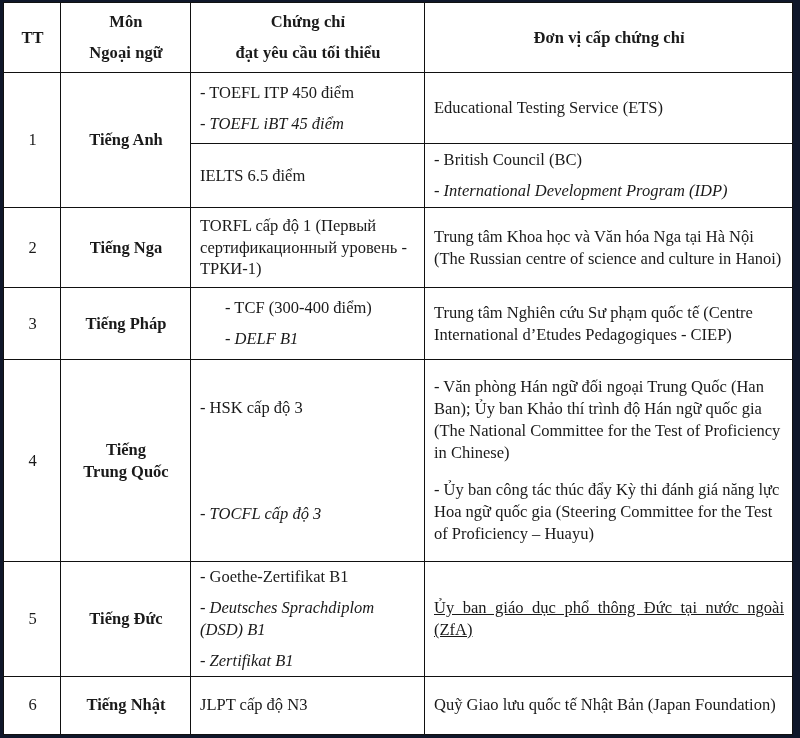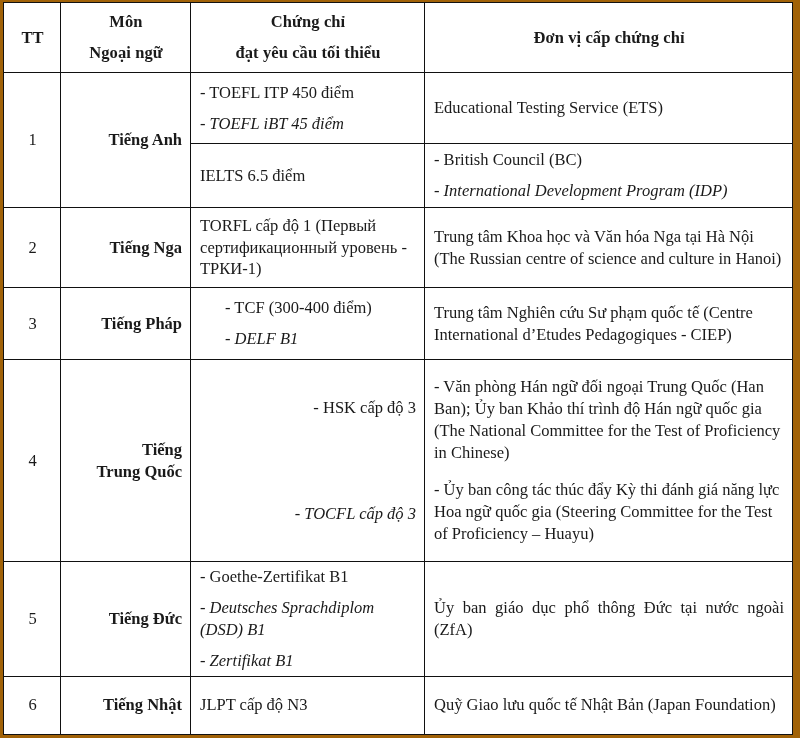--- a/index.html
+++ b/index.html
@@ -13,21 +13,21 @@
     height: 738px;
     overflow: hidden;
     font-family: "Liberation Serif", "DejaVu Serif", serif;
     color: #1a1a1a;
   }
 
   .sheet {
     position: relative;
     width: 800px;
     height: 738px;
-    background: #a16207;
+    background: #0f172a;
     box-sizing: border-box;
   }
 
   table.cert-table {
     position: absolute;
     left: 3px;
     top: 2px;
     width: 789px;
     border-collapse: collapse;
     table-layout: fixed;
@@ -67,21 +67,21 @@
     margin-top: 9px;
   }
 
   
   td.num {
     text-align: center;
     vertical-align: middle;
     font-size: 16px;
   }
   td.subject {
-    text-align: right;
+    text-align: center;
     vertical-align: middle;
     font-weight: bold;
     font-size: 16.5px;
     line-height: 1.5;
   }
   td.subject .sl { display: block; }
 
   td.cert, td.org {
     text-align: left;
     vertical-align: middle;
@@ -89,21 +89,21 @@
 
   
   .p { margin: 0; }
   .p + .p { margin-top: 9px; font-style: italic; }
 
   
   td.stacked .grp + .grp { margin-top: 26px; }
   td.stacked.tall .grp + .grp { margin-top: 30px; }
 
   
-  .justify { text-align: justify; text-justify: inter-word; }
+  .justify { text-align: justify; text-justify: inter-word; text-decoration: underline; }
 
   
   tr.last td { padding-top: 6px; padding-bottom: 6px; }
 </style>
 </head>
 <body>
 
 <div class="sheet">
 
   <table class="cert-table">
@@ -178,21 +178,21 @@
           <p class="p">Trung tâm Nghiên cứu Sư phạm quốc tế (Centre International d’Etudes Pedagogiques - CIEP)</p>
         </td>
       </tr>
 
       <tr>
         <td class="num">4</td>
         <td class="subject">
           <span class="sl">Tiếng</span>
           <span class="sl">Trung Quốc</span>
         </td>
-        <td class="cert stacked tall" style="height:202px;text-align:right;">
+        <td class="cert stacked tall" style="height:202px;">
           <div class="grp">
             <p class="p">- HSK cấp độ 3</p>
           </div>
           <div class="grp" style="margin-top:84px;font-style:italic;">
             <p class="p">- TOCFL cấp độ 3</p>
           </div>
         </td>
         <td class="org stacked">
           <div class="grp">
             <p class="p">- Văn phòng Hán ngữ đối ngoại Trung Quốc (Han Ban); Ủy ban Khảo thí trình độ Hán ngữ quốc gia (The National Committee for the Test of Proficiency in Chinese)</p>

